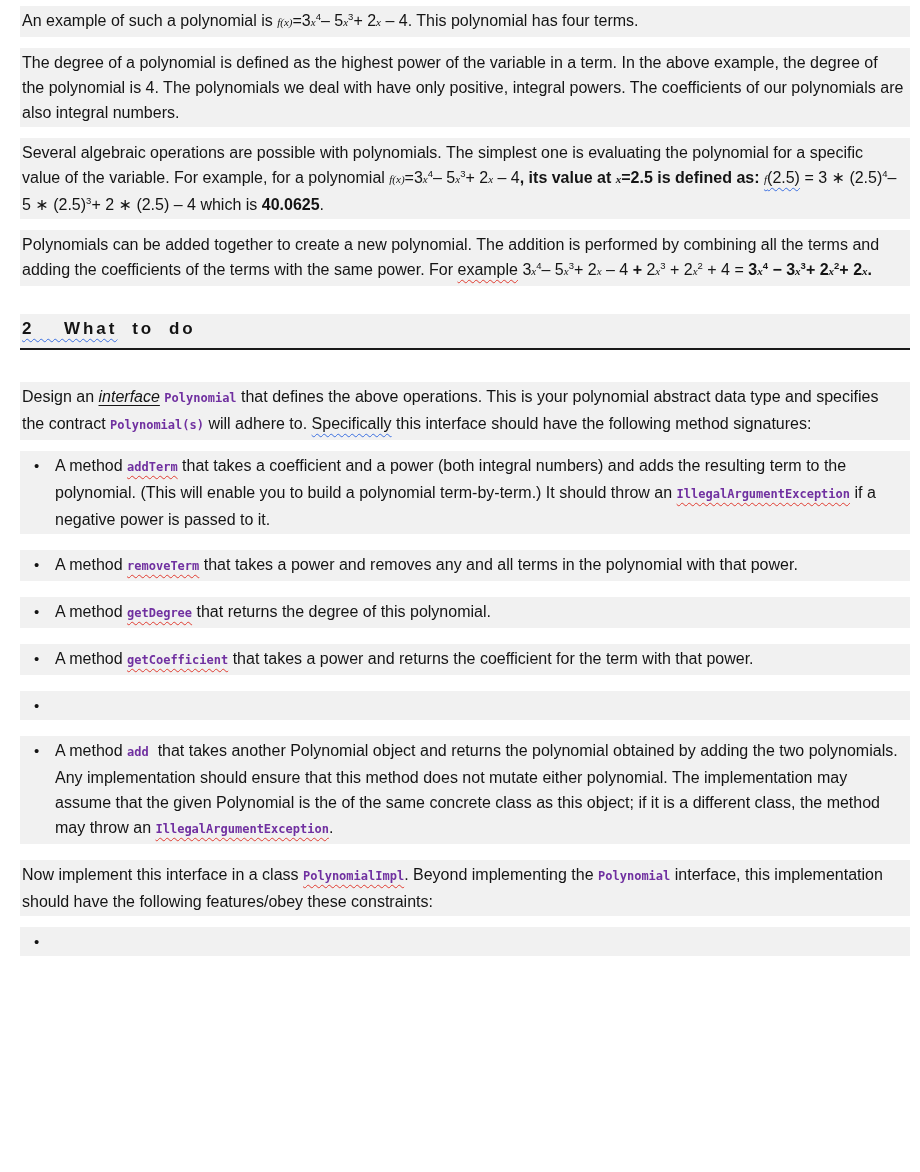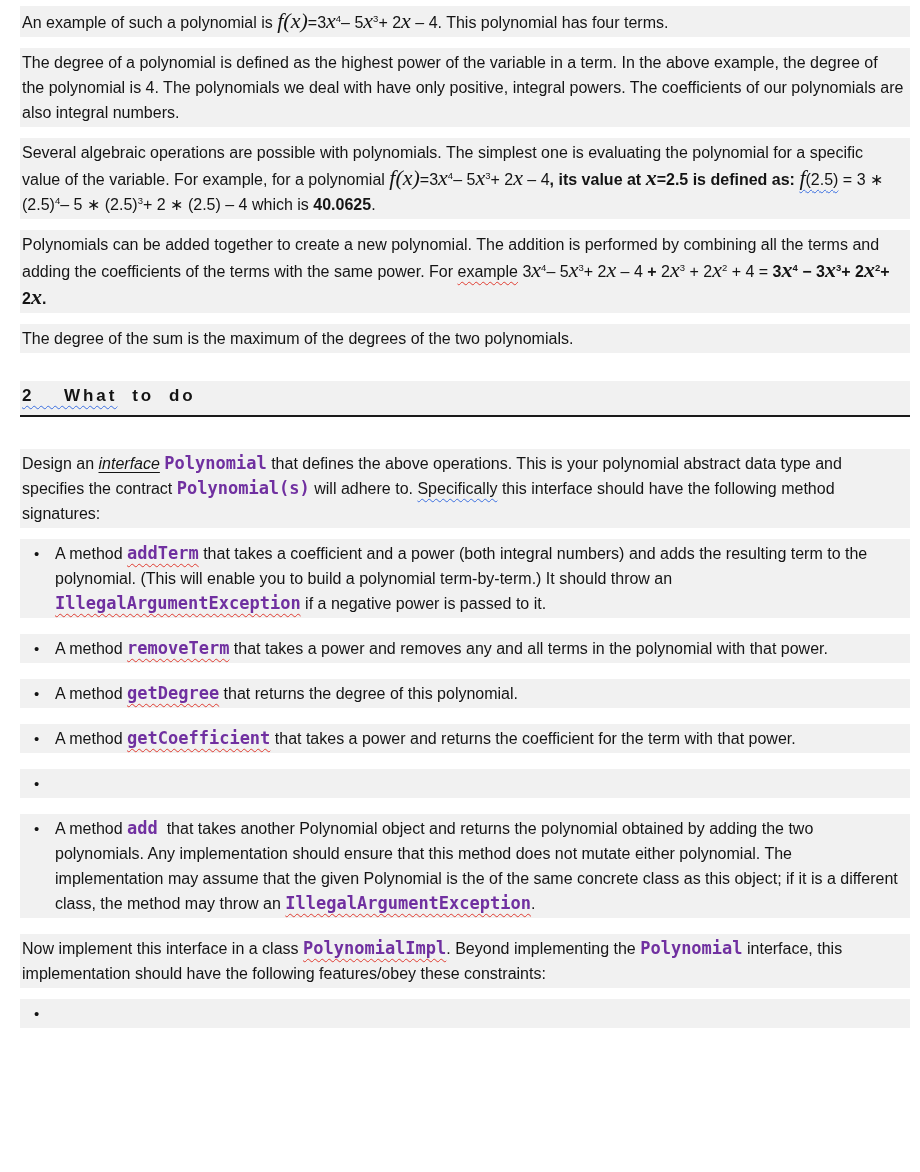--- a/index.html
+++ b/index.html
@@ -12,37 +12,36 @@
   .block{background:var(--band-bg);margin:0 10px 11px 20px;padding:2px 6px 2px 2px;}
   .block.heading{
     margin-top:28px;margin-bottom:32px;border-bottom:2px solid var(--rule);
     padding-bottom:7px;font-weight:bold;font-size:17px;letter-spacing:3px;word-spacing:7px;
   }
   .block.bullet{display:flex;margin-bottom:16px;}
   .dot{flex:0 0 33px;width:33px;box-sizing:border-box;padding-left:12px;font-size:15px;}
   .btext{flex:1;padding-right:4px;}
   .run{white-space:pre-wrap;}
   .run.b{font-weight:bold;}
-  .run.i{font-style:italic;font-family:"Liberation Serif",serif;font-size:22px;}
-  .run.code{font-family:"DejaVu Sans Mono",monospace;color:var(--code);font-weight:bold;font-size:17px;}
+  .run.i{font-style:italic;font-family:"Liberation Serif",serif;font-size:11px;}
+  .run.code{font-family:"DejaVu Sans Mono",monospace;color:var(--code);font-weight:bold;font-size:12px;}
   .run.u{text-decoration-line:underline;text-decoration-style:solid;text-underline-offset:3px;text-decoration-thickness:1px;font-style:italic;}
   .run.sq-red{text-decoration-line:underline;text-decoration-style:wavy;text-decoration-color:var(--sq-red);text-decoration-thickness:1px;text-underline-offset:4px;text-decoration-skip-ink:none;}
   .run.sq-blue{text-decoration-line:underline;text-decoration-style:wavy;text-decoration-color:var(--sq-blue);text-decoration-thickness:1px;text-underline-offset:4px;text-decoration-skip-ink:none;}
   sup.run{font-size:9.5px;line-height:0;vertical-align:super;}
   .caret{display:inline-block;width:1.5px;height:18px;background:#1a1a1a;vertical-align:-3px;}
 </style>
 </head>
 <body>
 
 <div class="doc">
     <div class="block paragraph"><span class="run">An example of such a polynomial is </span><span class="run i">f(x)</span><span class="run">=3</span><span class="run i">x</span><sup class="run">4</sup><span class="run">– 5</span><span class="run i">x</span><sup class="run">3</sup><span class="run">+ 2</span><span class="run i">x</span><span class="run"> – 4. This polynomial has four terms.</span></div>
     <div class="block paragraph"><span class="run">The degree of a polynomial is defined as the highest power of the variable in a term. In the above example, the degree of the polynomial is 4. The polynomials we deal with have only positive, integral powers. The coefficients of our polynomials are also integral numbers.</span></div>
     <div class="block paragraph"><span class="run">Several algebraic operations are possible with polynomials. The simplest one is evaluating the polynomial for a specific value of the variable. For example, for a polynomial </span><span class="run i">f(x)</span><span class="run">=3</span><span class="run i">x</span><sup class="run">4</sup><span class="run">– 5</span><span class="run i">x</span><sup class="run">3</sup><span class="run">+ 2</span><span class="run i">x</span><span class="run"> – 4</span><span class="run b">,</span><span class="run b"> its value at </span><span class="run b i">x</span><span class="run b">=2.5 is defined as: </span><span class="run i sq-blue">f</span><span class="run sq-blue">(2.5)</span><span class="run"> = 3 ∗ (2.5)</span><sup class="run">4</sup><span class="run">– 5 ∗ (2.5)</span><sup class="run">3</sup><span class="run">+ 2 ∗ (2.5) – 4 which is </span><span class="run b">40.0625</span><span class="run">.</span></div>
     <div class="block paragraph"><span class="run">Polynomials can be added together to create a new polynomial. The addition is performed by combining all the terms and adding the coefficients of the terms with the same power. For </span><span class="run sq-red">example</span><span class="run"> 3</span><span class="run i">x</span><sup class="run">4</sup><span class="run">– 5</span><span class="run i">x</span><sup class="run">3</sup><span class="run">+ 2</span><span class="run i">x</span><span class="run"> – 4 </span><span class="run b">+</span><span class="run"> 2</span><span class="run i">x</span><sup class="run">3</sup><span class="run"> + 2</span><span class="run i">x</span><sup class="run">2</sup><span class="run"> + 4 = </span><span class="run b">3</span><span class="run b i">x</span><sup class="run b">4</sup><span class="run b"> − 3</span><span class="run b i">x</span><sup class="run b">3</sup><span class="run b">+ 2</span><span class="run b i">x</span><sup class="run b">2</sup><span class="run b">+ 2</span><span class="run b i">x</span><span class="run b">.</span></div>
-    <div class="block paragraph"><span class="run">The degree of the sum is the maximum of the degrees of the two polynomials.</span></div>
     <div class="block heading"><span class="run b sq-blue">2  What</span><span class="run b"> to do</span></div>
     <div class="block paragraph"><span class="run">Design an </span><span class="run u">interface</span><span class="run"> </span><span class="run code">Polynomial</span><span class="run"> that defines the above operations. This is your polynomial abstract data type and specifies the contract </span><span class="run code">Polynomial(s)</span><span class="run"> will adhere to. </span><span class="run sq-blue">Specifically</span><span class="run"> this interface should have the following method signatures:</span></div>
     <div class="block bullet">
       <span class="dot">•</span>
       <div class="btext"><span class="run">A method </span><span class="run code sq-red">addTerm</span><span class="run"> that takes a coefficient and a power (both integral numbers) and adds the resulting term to the polynomial. (This will enable you to build a polynomial term-by-term.) It should throw an </span><span class="run code sq-red">IllegalArgumentException</span><span class="run"> if a negative power is passed to it.</span></div>
     </div>
     <div class="block bullet">
       <span class="dot">•</span>
       <div class="btext"><span class="run">A method </span><span class="run code sq-red">removeTerm</span><span class="run"> that takes a power and removes any and all terms in the polynomial with that power.</span></div>
     </div>

